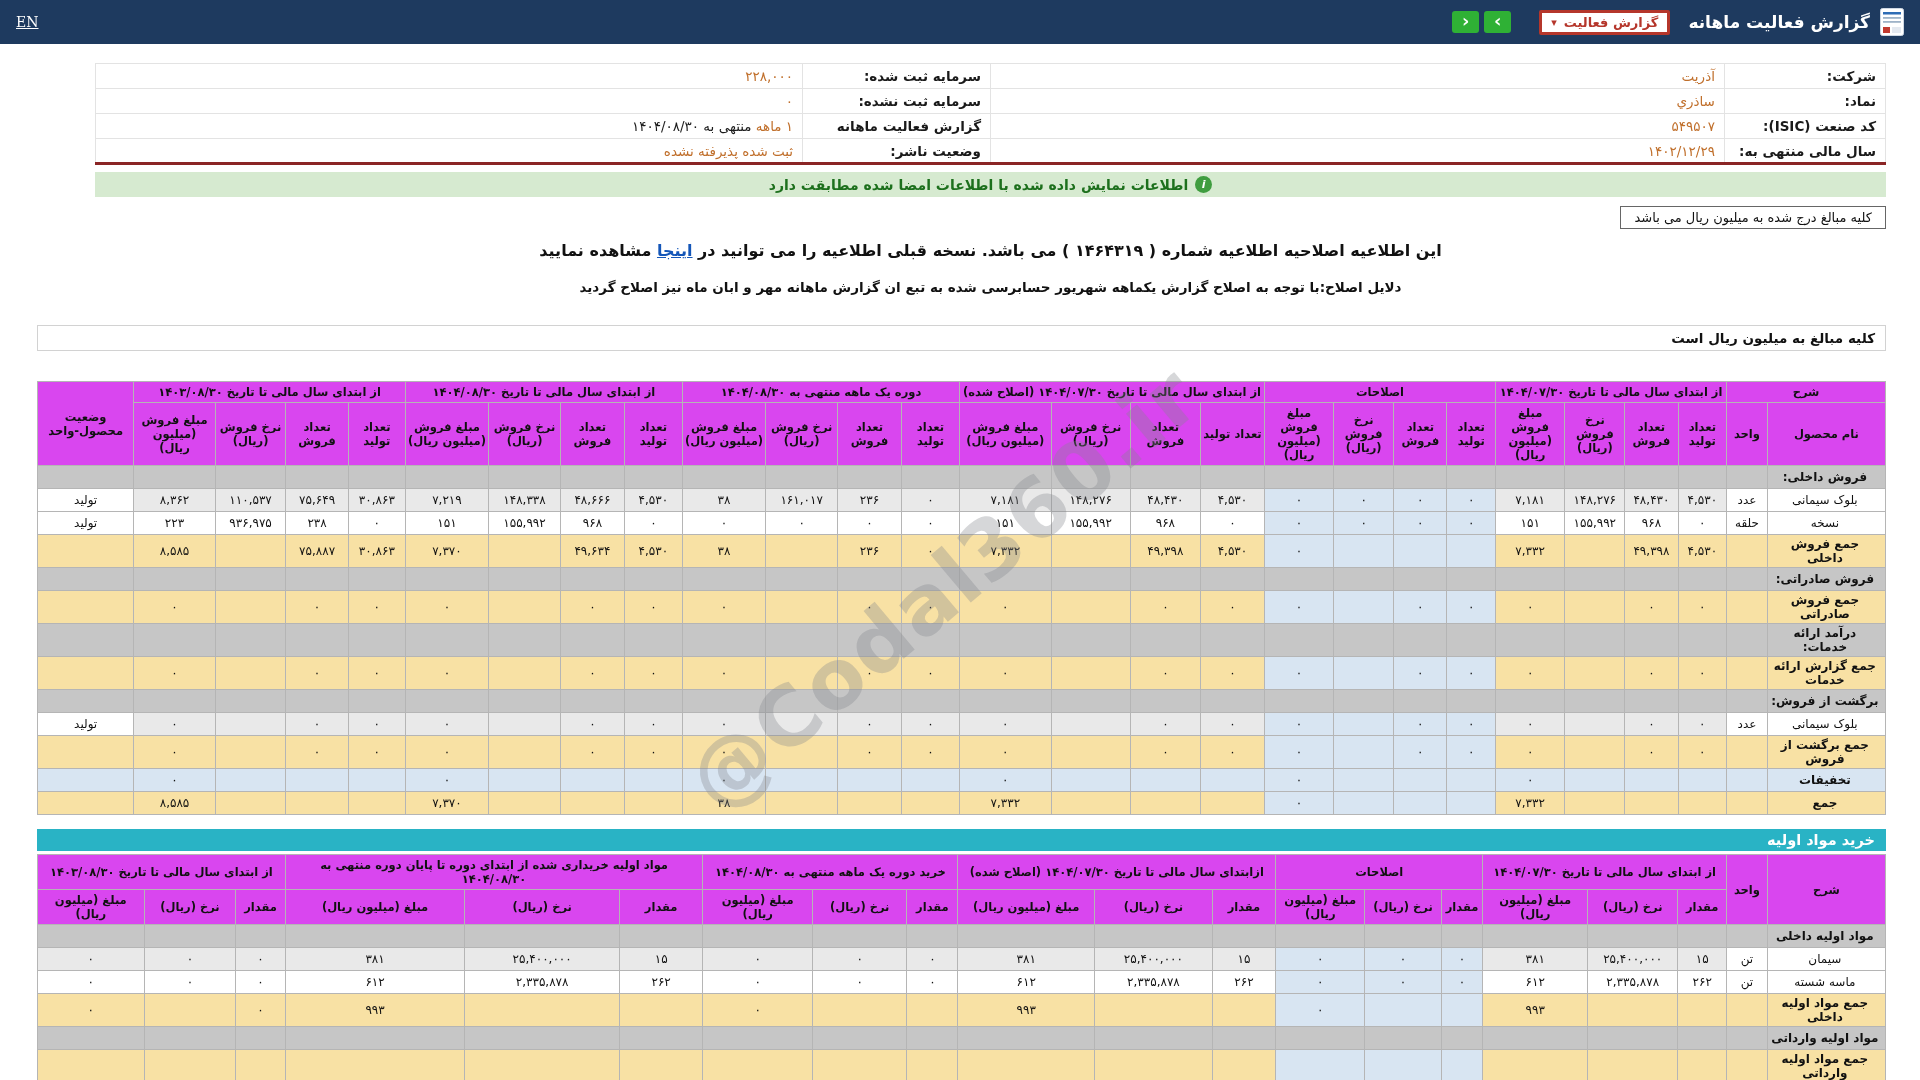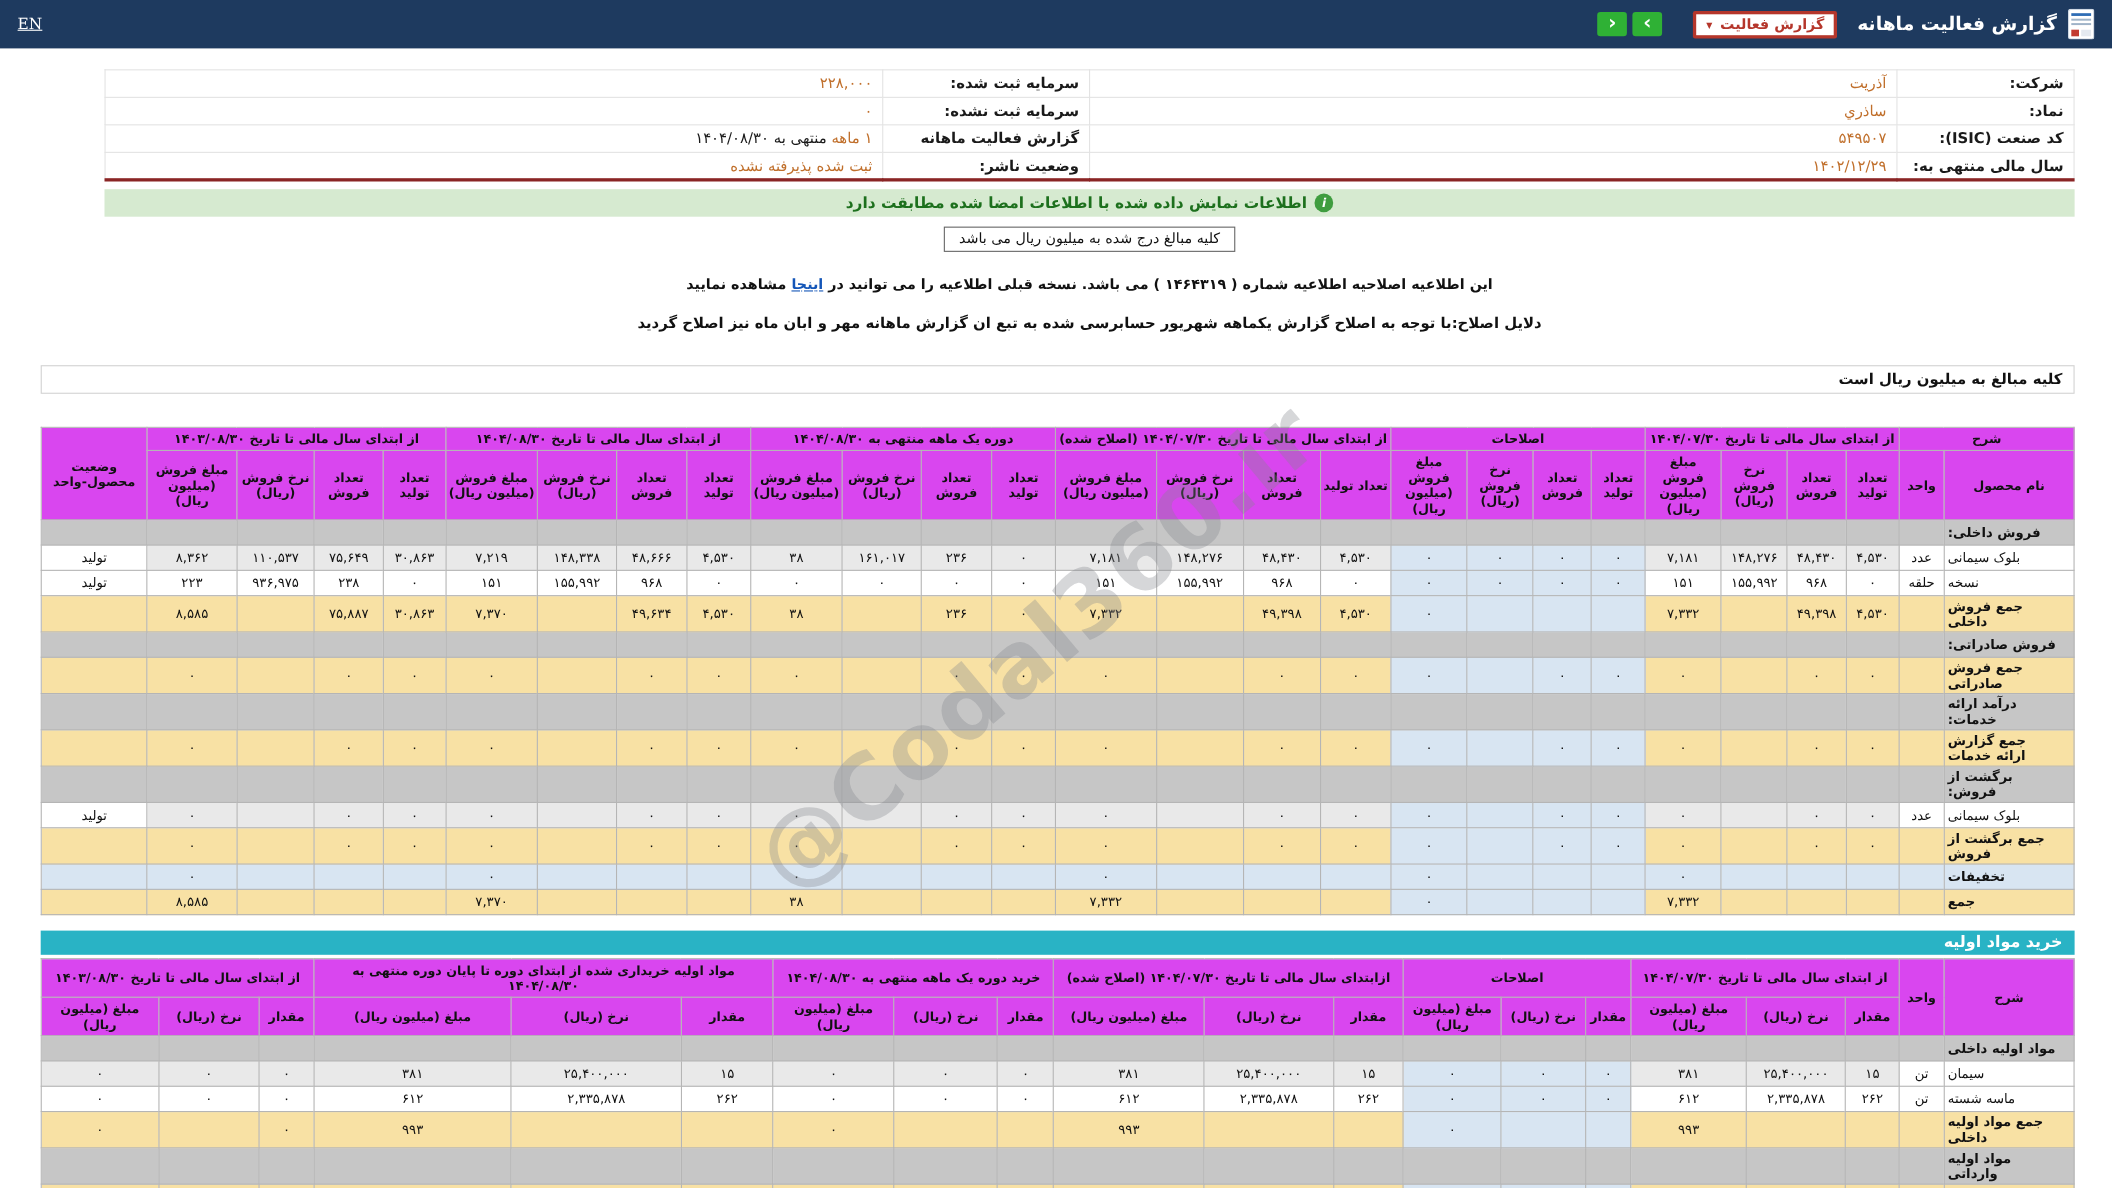--- a/index.html
+++ b/index.html
@@ -30,40 +30,40 @@
   .info-table td { border:1px solid #e3e3e3; padding:3px 9px; height:25px; }
   .info-table .lab { font-weight:bold; color:#1a1a1a; white-space:nowrap; }
   .info-table .val { color:#c06f2b; }
   .info-table .val .suffix { color:#1a1a1a; }
 
   
   .banner { margin-top:7px; background:#d6ead0; color:#1d701d; font-weight:bold; font-size:14px; padding:4px 0; display:flex; align-items:center; justify-content:center; gap:7px; }
   .info-i { width:17px; height:17px; border-radius:50%; background:#3f9d3f; color:#fff; font-size:11px; font-weight:bold; font-style:italic; display:inline-flex; align-items:center; justify-content:center; flex:0 0 auto; }
 
   
-  .box-row { display:flex; justify-content:center; margin-top:9px; }
+  .box-row { display:flex; justify-content:flex-start; margin-top:9px; }
   .amounts-box { border:1px solid #666; padding:3px 13px; font-size:13px; background:#fff; }
-  .amend { text-align:center; font-size:13px; font-weight:bold; margin-top:23px; }
+  .amend { text-align:center; font-size:16px; font-weight:bold; margin-top:12px; }
   .here-link { color:#1456b8; text-decoration:underline; cursor:pointer; }
   .reason { text-align:center; font-size:13.5px; font-weight:bold; margin-top:19px; }
 
   
   .sec1 { margin-top:30px; }
   .sec2 { margin-top:14px; }
   .section-bar { background:#29b3c5; color:#fff; font-weight:bold; font-size:14.5px; padding:3px 11px; }
   .section-sub { margin-top:3px; border:1px solid #d2d2d2; background:#fff; font-weight:bold; font-size:13.5px; padding:4px 10px; }
   .tbl-gap { height:30px; }
   .tbl-gap-sm { height:3px; }
 
   
   .rpt { width:100%; border-collapse:collapse; table-layout:fixed; }
   .rpt th, .rpt td { border:1px solid #b5b5b5; padding:2px 3px; text-align:center; vertical-align:middle; word-wrap:break-word; }
   .rpt thead th { background:#d946ef; font-size:11.5px; font-weight:bold; color:#111; padding:3px 2px; }
   .rpt td { font-size:12px; height:23px; }
-  .rpt td.name { text-align:left; padding-right:16px; }
+  .rpt td.name { text-align:center; padding-right:6px; }
   .bold { font-weight:bold; }
   .c-alt   { background:#e9e9e9; }
   .c-white { background:#ffffff; }
   .c-blue  { background:#d8e5f2; }
   .c-tan   { background:#f8e1a4; }
   .c-gray  { background:#c6c6c6; }
 
   
   .watermark {
     position:absolute; top:745px; left:700px; z-index:9; pointer-events:none;

